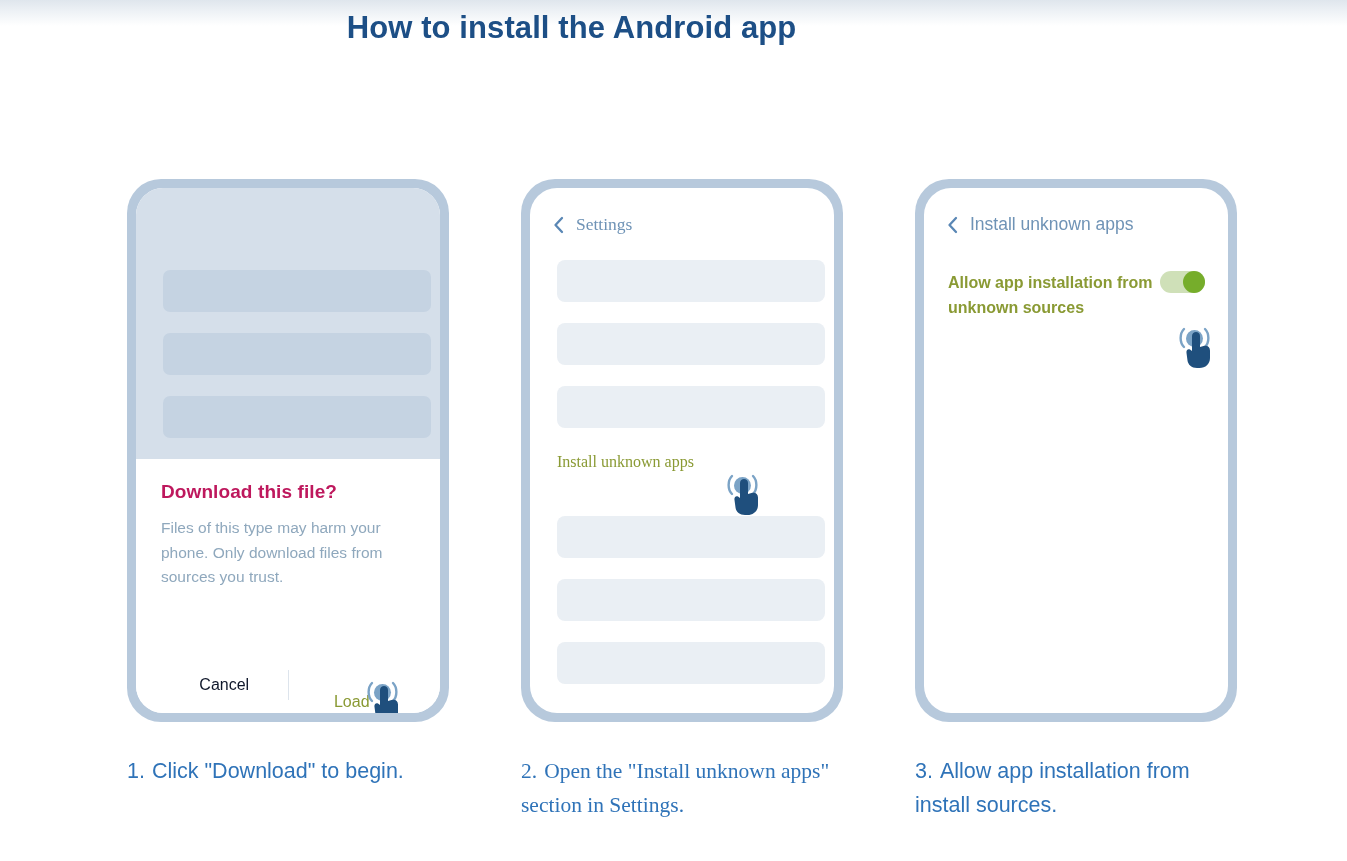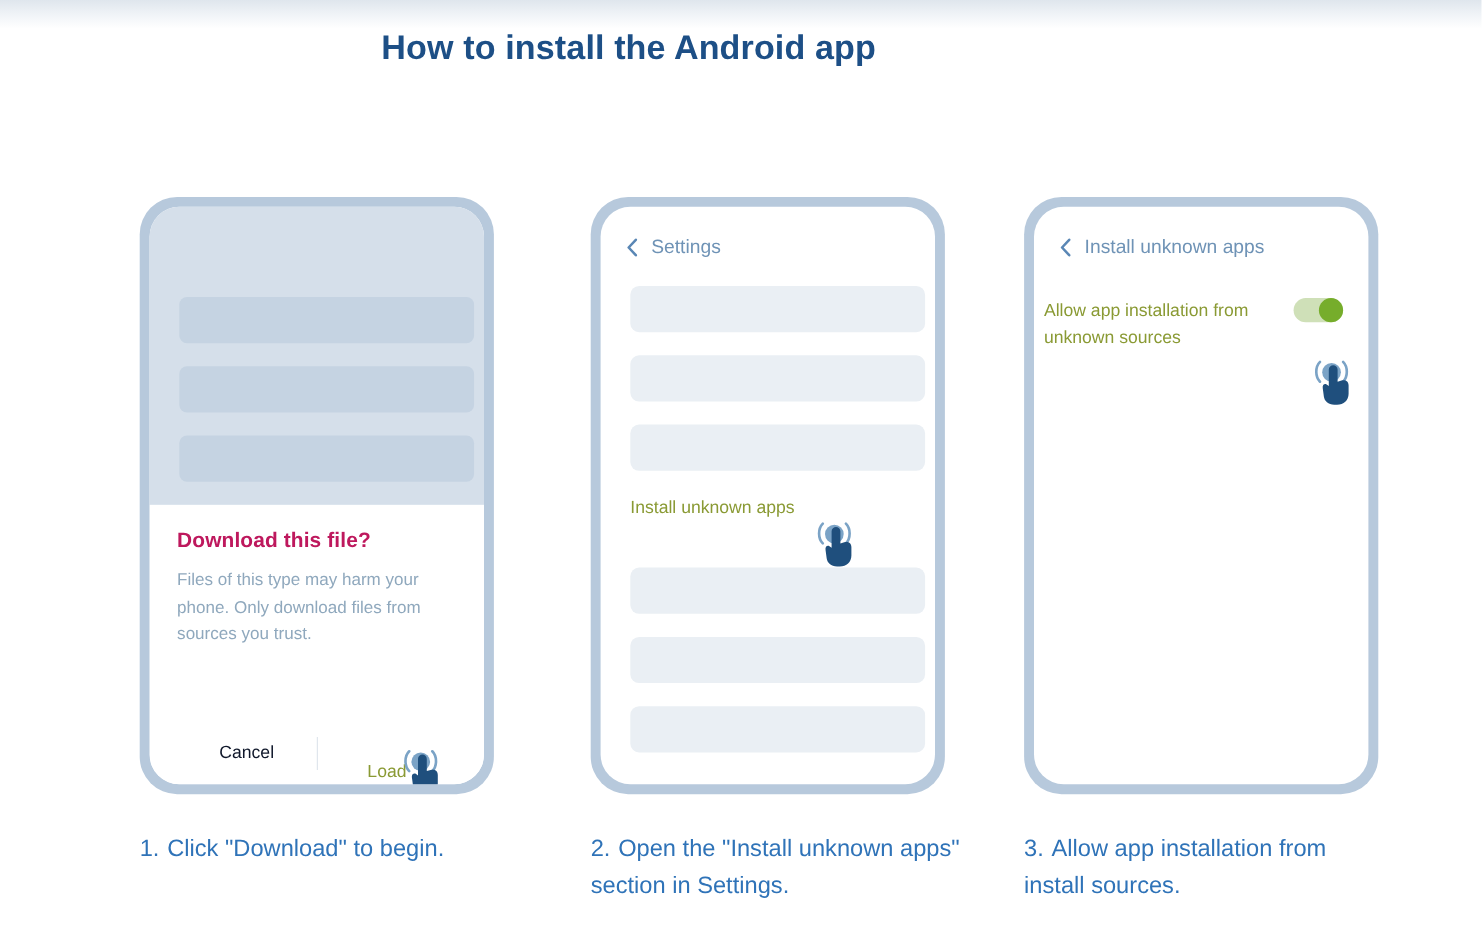--- a/index.html
+++ b/index.html
@@ -17,21 +17,21 @@
   .top-gradient {
     position: absolute;
     top: 0; left: 0;
     width: 1347px;
     height: 26px;
     background: linear-gradient(to bottom, #dfe6ed 0%, #eef2f6 45%, #ffffff 100%);
     pointer-events: none;
   }
   .page-title {
     position: absolute;
-    top: 26px;
+    top: 10px;
     left: 0;
     width: 1143px;
     text-align: center;
     font-size: 31px;
     font-weight: bold;
     color: #1d4f86;
     letter-spacing: 0.1px;
   }
   .steps {
     position: absolute;
@@ -39,21 +39,21 @@
     left: 0;
     width: 1347px;
     display: flex;
     justify-content: flex-start;
   }
   .step {
     position: relative;
     width: 394px;
   }
   .step:nth-child(1) { margin-left: 127px; }
-  .step:nth-child(2) { margin-left: 16px; }
+  .step:nth-child(2) { margin-left: 0px; font-family: Liberation Serif, serif; }
   .step:nth-child(3) { margin-left: 0px; }
 
   
   .phone {
     position: relative;
     width: 322px;
     height: 543px;
     background: #b7c9dc;
     border-radius: 34px;
     box-sizing: border-box;
@@ -302,21 +302,21 @@
 
         <div class="screen-header">
           <span class="back-chevron">
             <svg viewBox="0 0 13 18" width="13" height="18">
               <polyline points="10,2 3.5,9 10,16" fill="none" stroke="#5a87b5" stroke-width="2.3" stroke-linecap="round" stroke-linejoin="round"></polyline>
             </svg>
           </span>
           <span class="screen-header-title">Install unknown apps</span>
         </div>
 
-        <div class="green-label" style="top:82px; left:9px; width:215px;">Allow app installation from unknown sources</div>
+        <div class="green-label" style="top:82px; left:24px; width:215px;font-weight:bold;">Allow app installation from unknown sources</div>
 
         <div class="toggle" style="top:83px; left:236px;">
           <div class="toggle-knob"></div>
         </div>
 
         <div class="tap-icon" style="left:248px; top:135px;">
           <svg viewBox="0 0 48 48">
             <path d="M12 6 C7.5 10.5 7.5 19.5 12 24" stroke="#7ba3c6" stroke-width="2.4" fill="none" stroke-linecap="round"></path>
             <path d="M33 6 C37.5 10.5 37.5 19.5 33 24" stroke="#7ba3c6" stroke-width="2.4" fill="none" stroke-linecap="round"></path>
             <circle cx="22.5" cy="15.5" r="8.5" fill="#7ba3c6"></circle>

